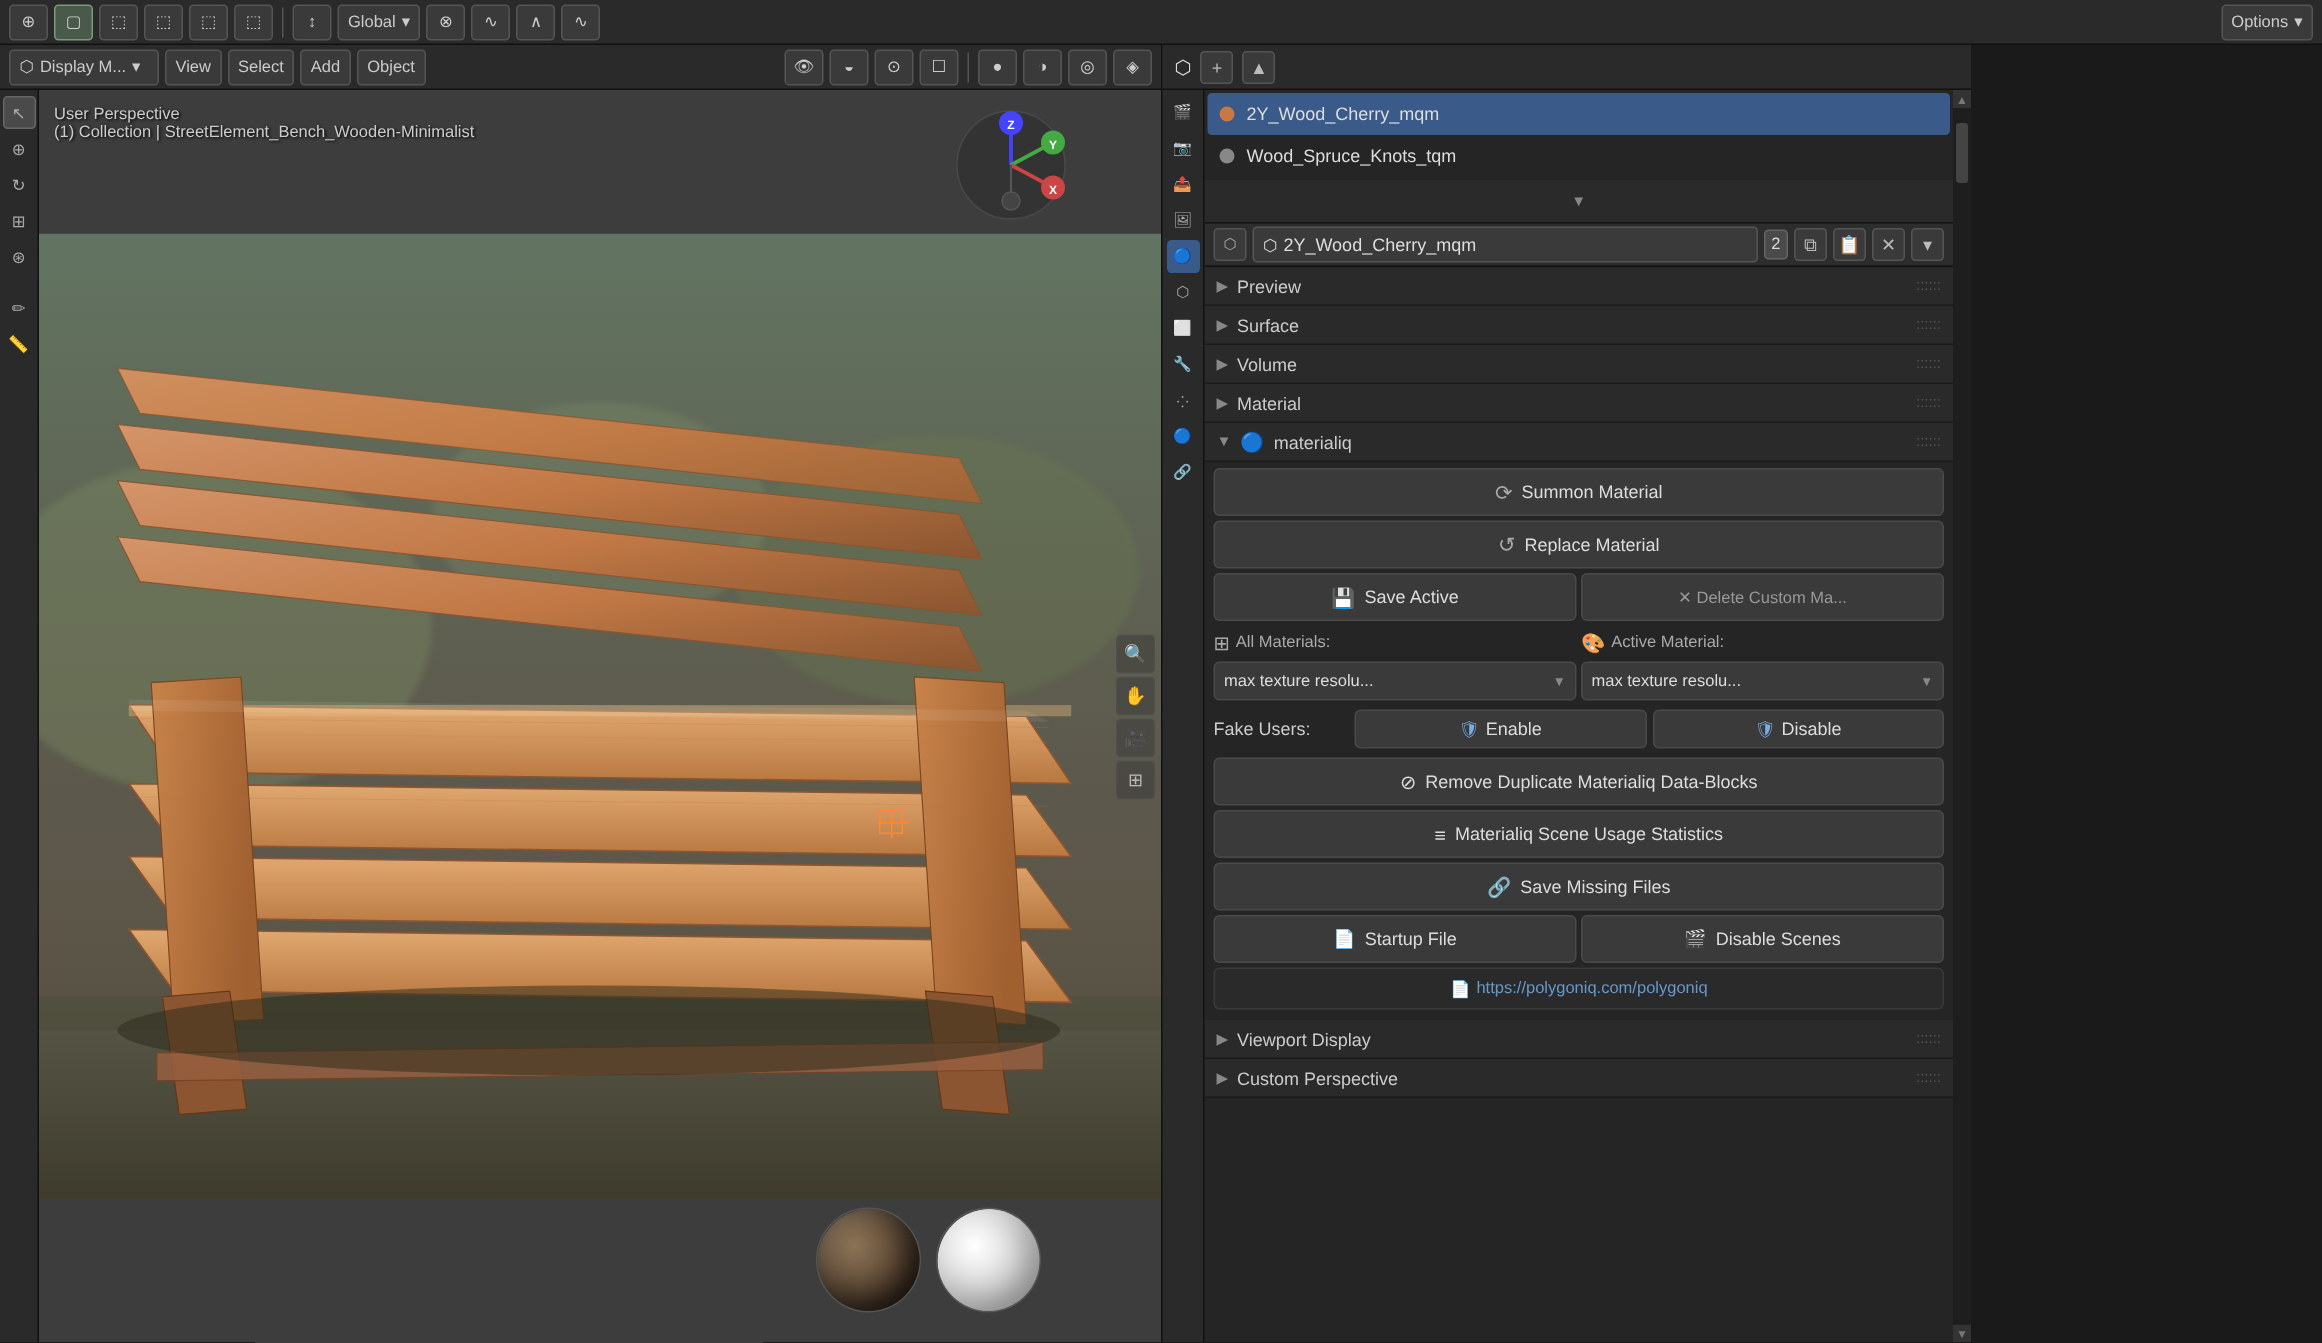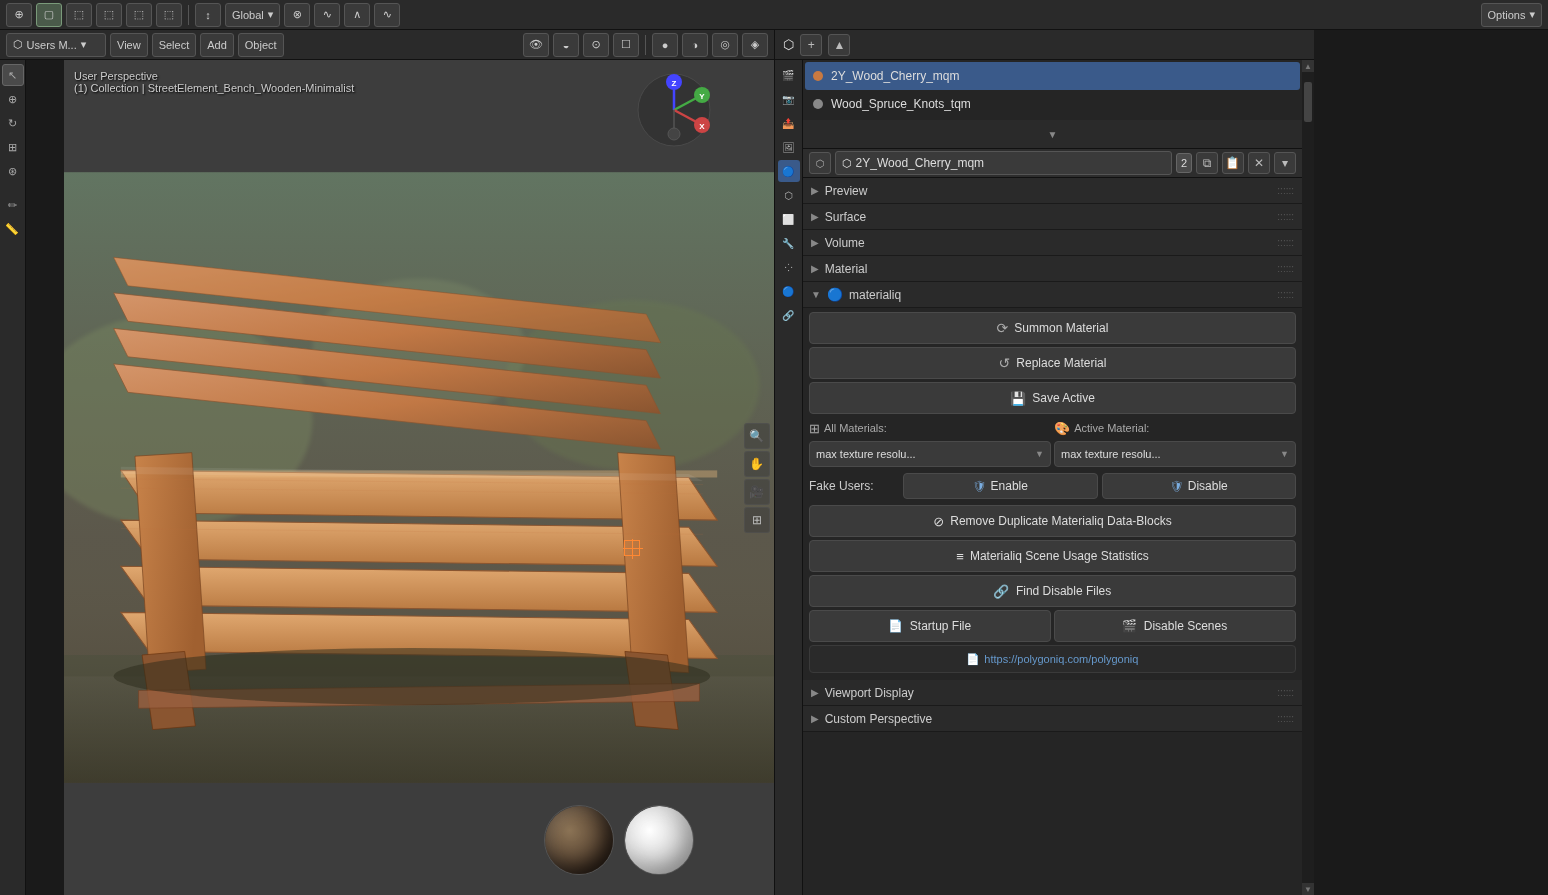--- a/index.html
+++ b/index.html
@@ -80,21 +80,20 @@
       font-size: 11px;
     }
     .left-tool-btn.active { background: #4a4a4a; border-color: #666; }
 
     
     .viewport {
       flex: 1;
       position: relative;
       overflow: hidden;
       background: #3d3d3d;
-      margin-left: 38px;
     }
 
     
     .viewport-info {
       position: absolute;
       top: 10px;
       left: 10px;
       color: #ccc;
       font-size: 11px;
       text-shadow: 1px 1px 2px #000;
@@ -566,21 +565,21 @@
   </div>
 </div>
 
 <div class="main-content">
 
   <div class="viewport-wrapper">
 
     <div class="viewport-top-bar">
       <div class="toolbar-dropdown" style="min-width:100px;">
         <span>⬡</span>
-        <span>Users M...</span>▾
+        <span>Display M...</span>▾
       </div>
       <div class="toolbar-dropdown">
         <span>View</span>
       </div>
       <div class="toolbar-dropdown">
         <span>Select</span>
       </div>
       <div class="toolbar-dropdown">
         <span>Add</span>
       </div>
@@ -836,20 +835,23 @@
             <div class="mliq-btn">
               <span class="mliq-btn-icon">↺</span>
               <span>Replace Material</span>
             </div>
 
             <div class="save-delete-row">
               <div class="save-btn">
                 <span style="font-size:13px;">💾</span>
                 <span>Save Active</span>
               </div>
+              <div class="delete-btn">
+                <span>✕ Delete Custom Ma...</span>
+              </div>
             </div>
 
             <div class="materials-header-row">
               <div class="mat-header-label">
                 <span class="mat-header-icon">⊞</span>
                 <span>All Materials:</span>
               </div>
               <div class="mat-header-label">
                 <span class="mat-header-icon">🎨</span>
                 <span>Active Material:</span>
@@ -884,21 +886,21 @@
               <span>Remove Duplicate Materialiq Data-Blocks</span>
             </div>
 
             <div class="mliq-btn">
               <span style="font-size:13px;">≡</span>
               <span>Materialiq Scene Usage Statistics</span>
             </div>
 
             <div class="mliq-btn">
               <span style="font-size:13px;">🔗</span>
-              <span>Find Disable Files</span>
+              <span>Save Missing Files</span>
             </div>
 
             <div class="two-col-row">
               <div class="save-btn">
                 <span style="font-size:12px;">📄</span>
                 <span>Startup File</span>
               </div>
               <div class="save-btn">
                 <span style="font-size:12px;">🎬</span>
                 <span>Disable Scenes</span>

